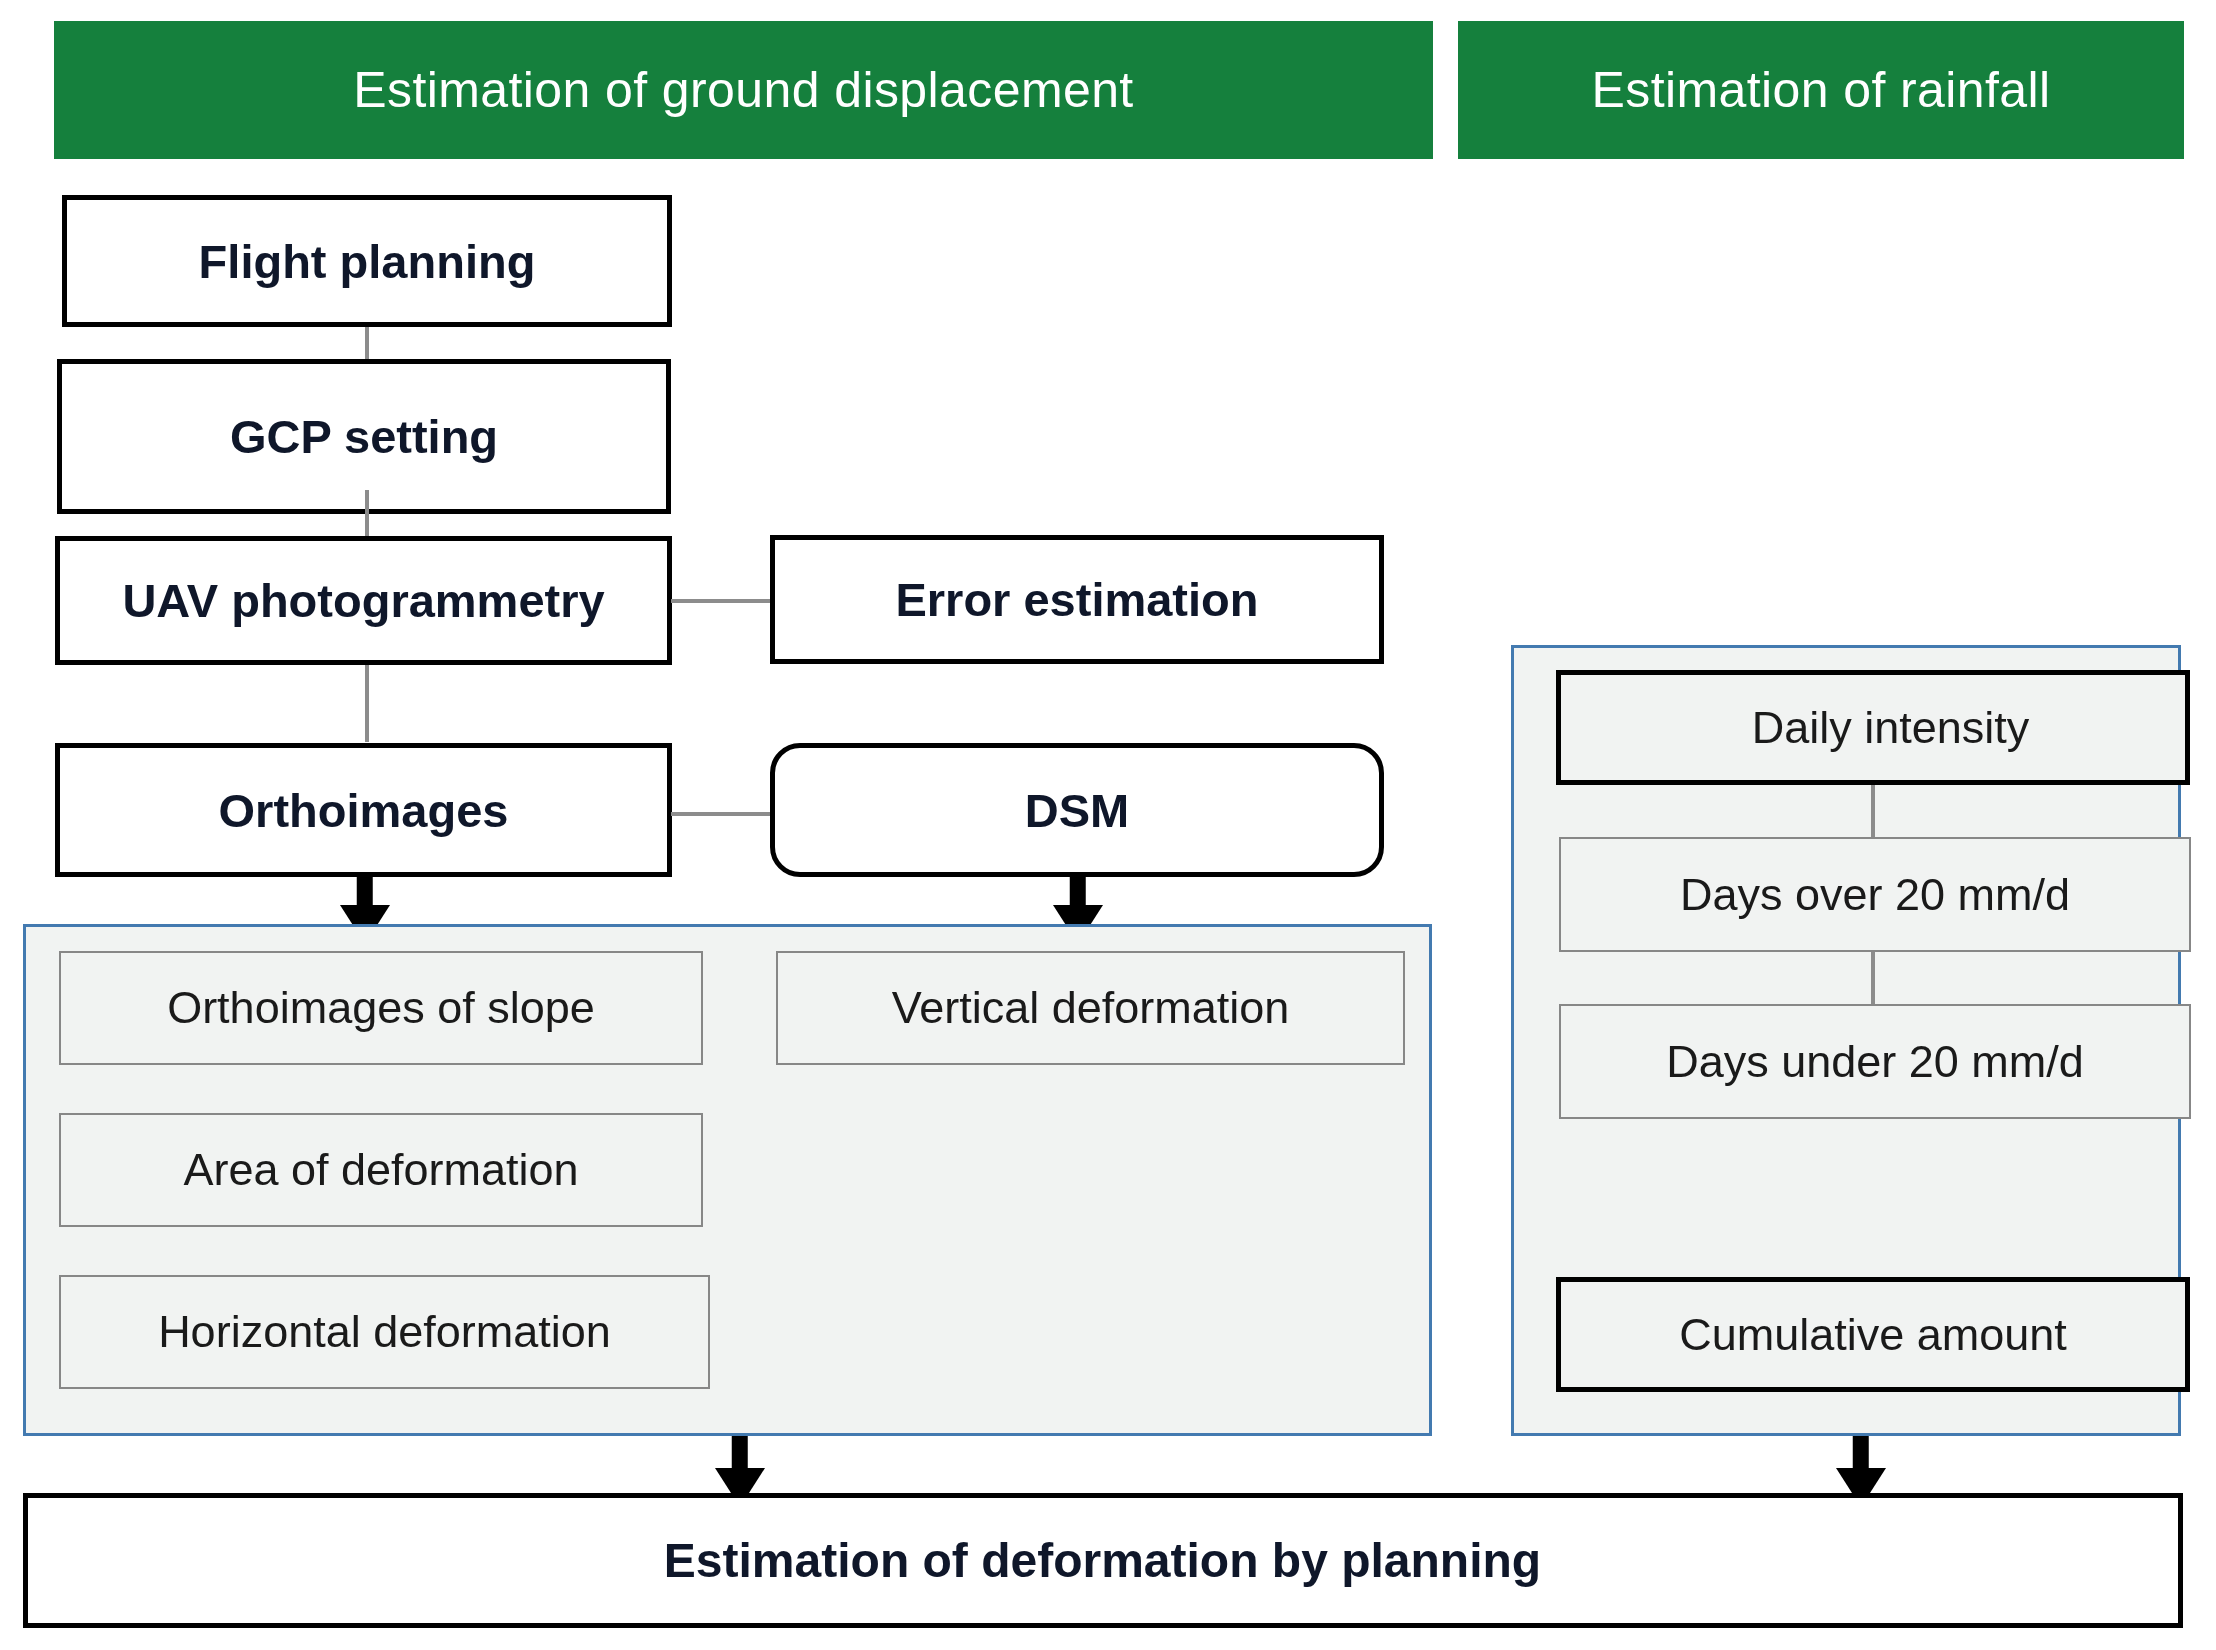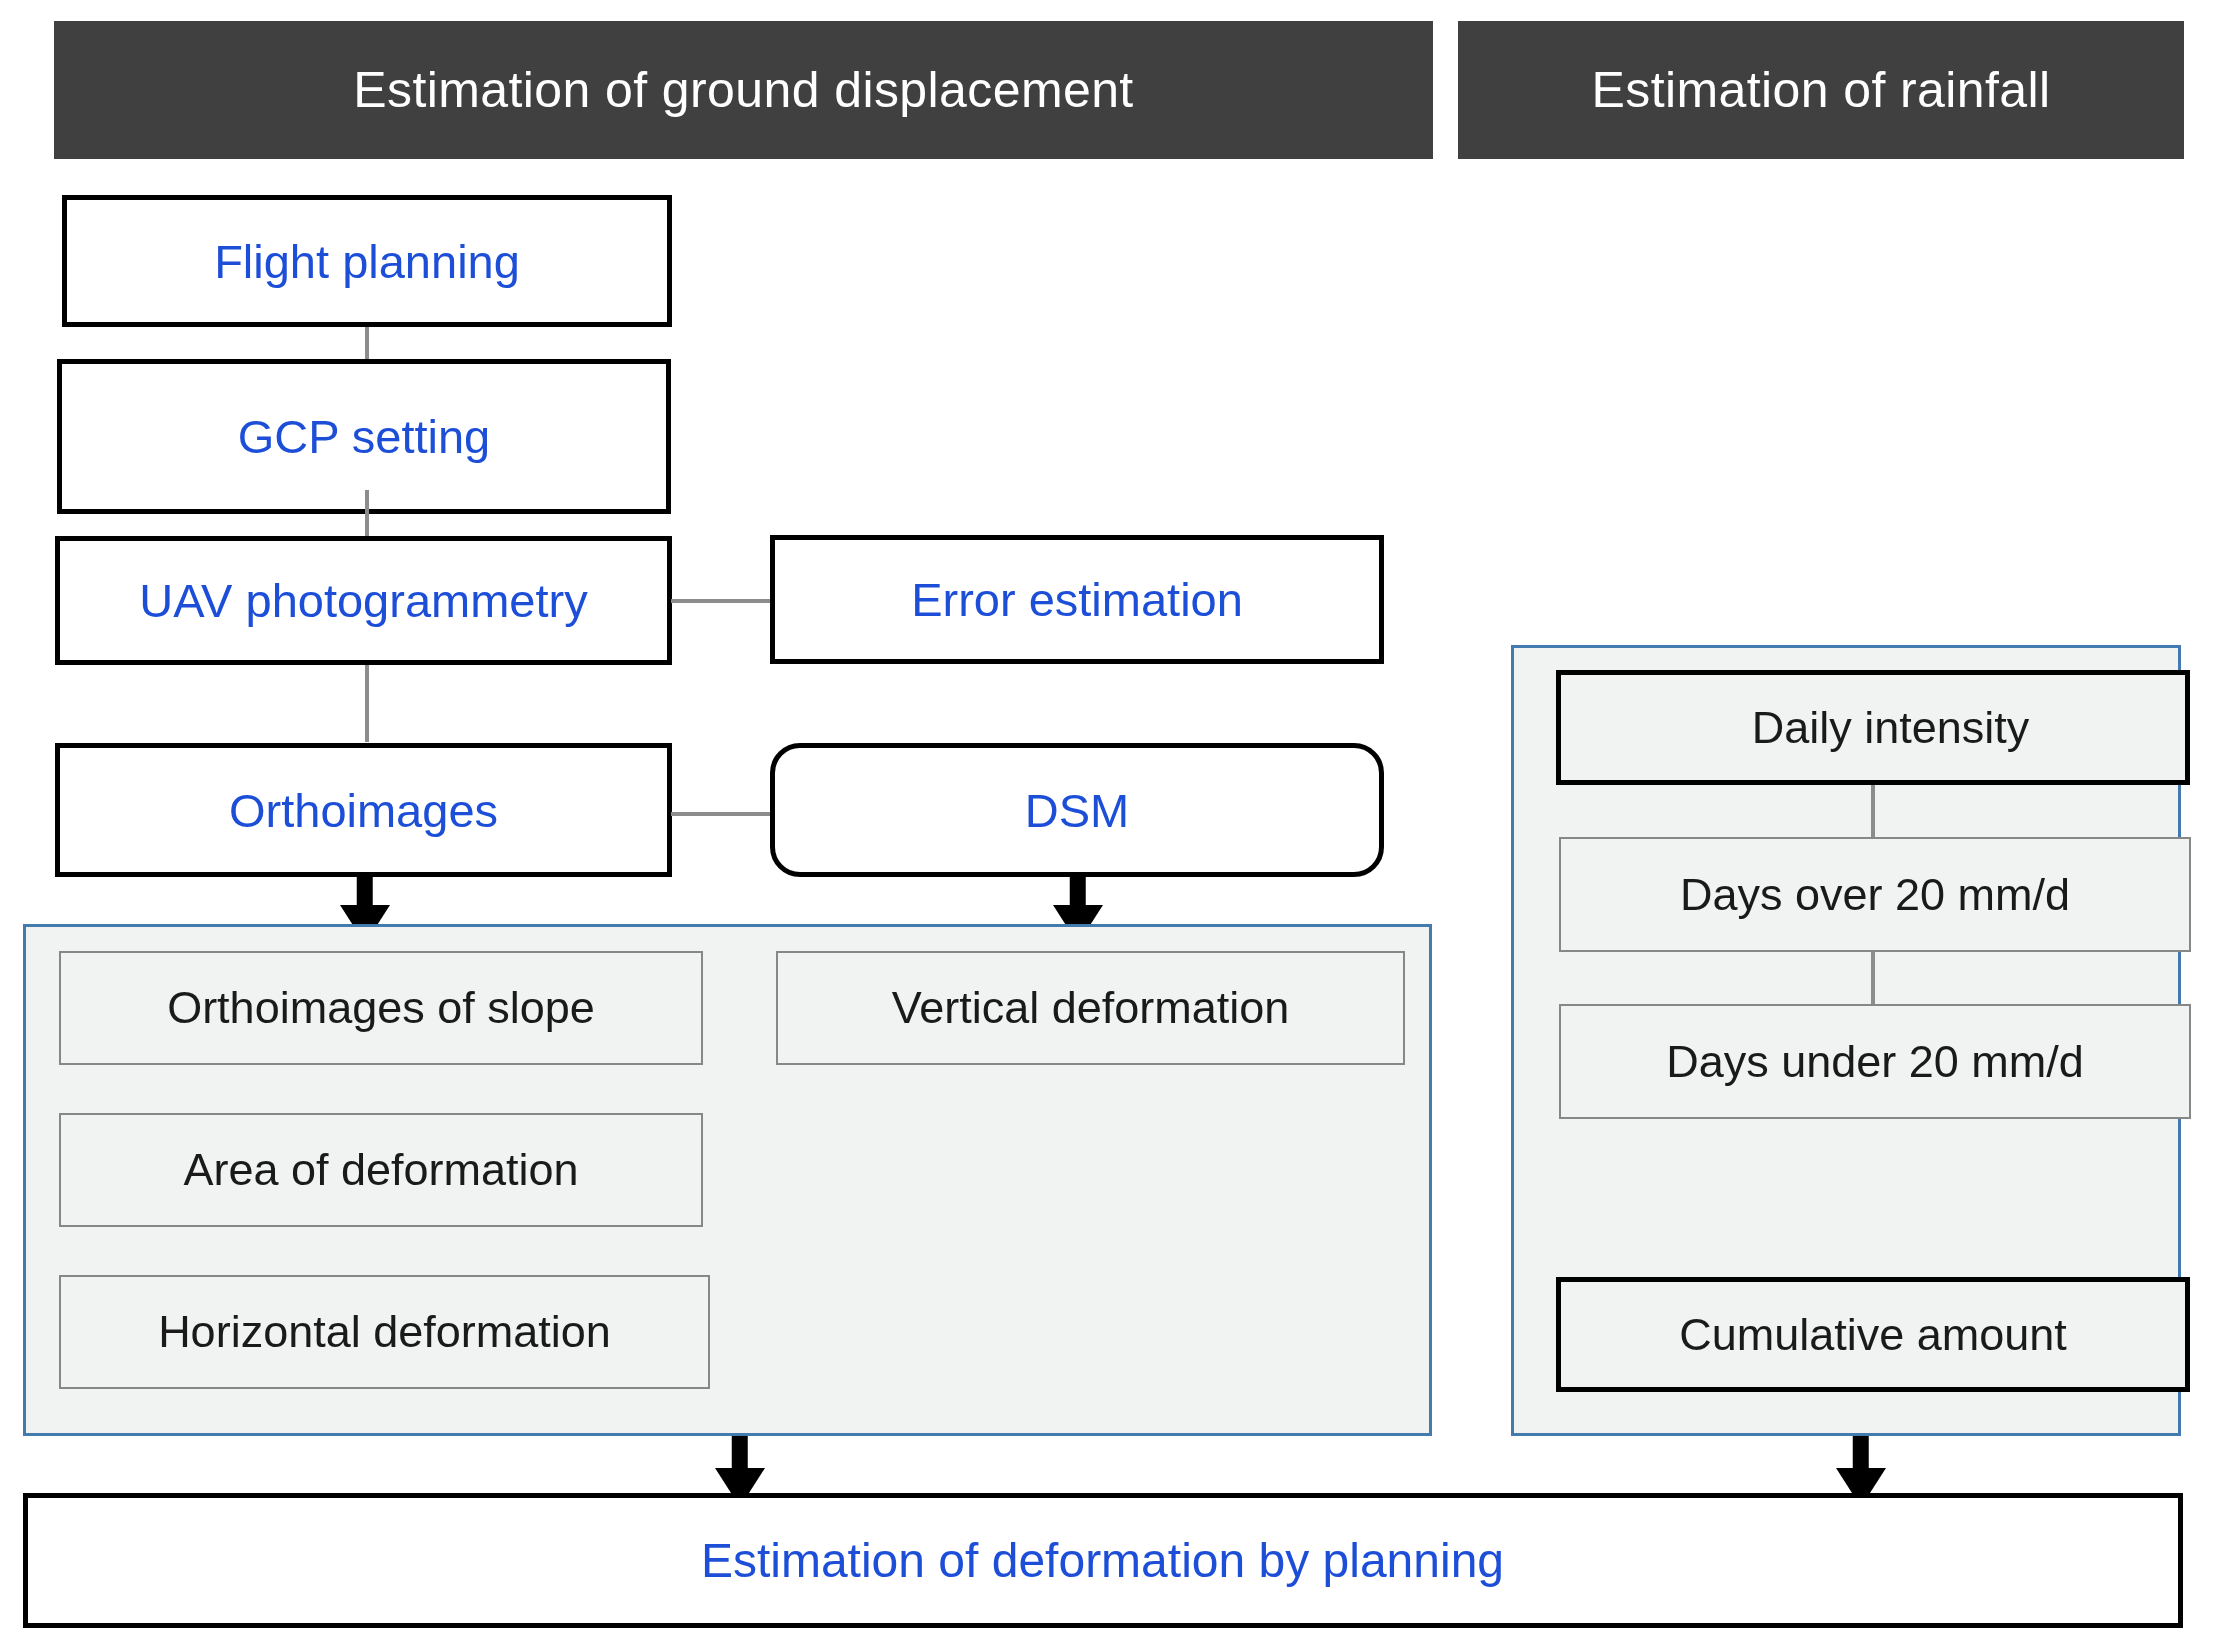--- a/index.html
+++ b/index.html
@@ -15,42 +15,43 @@
     position: relative;
     width: 2216px;
     height: 1650px;
     background: #ffffff;
     overflow: hidden;
   }
 
   
   .banner {
     position: absolute;
-    background: #404040;
+    background: #15803d;
     color: #ffffff;
     display: flex;
     align-items: center;
     justify-content: center;
     font-size: 50px;
     letter-spacing: 0.4px;
     white-space: nowrap;
   }
 
   
   .box {
     position: absolute;
     background: #ffffff;
     border: 5.3px solid #000000;
     display: flex;
     align-items: center;
     justify-content: center;
     font-size: 47px;
-    color: #1d4ed8;
+    color: #0f172a;
     box-sizing: border-box;
     white-space: nowrap;
+    font-weight: bold;
   }
 
   
   .panel {
     position: absolute;
     background: #f1f3f2;
     border: 3px solid #437ab0;
     box-sizing: border-box;
   }
 

